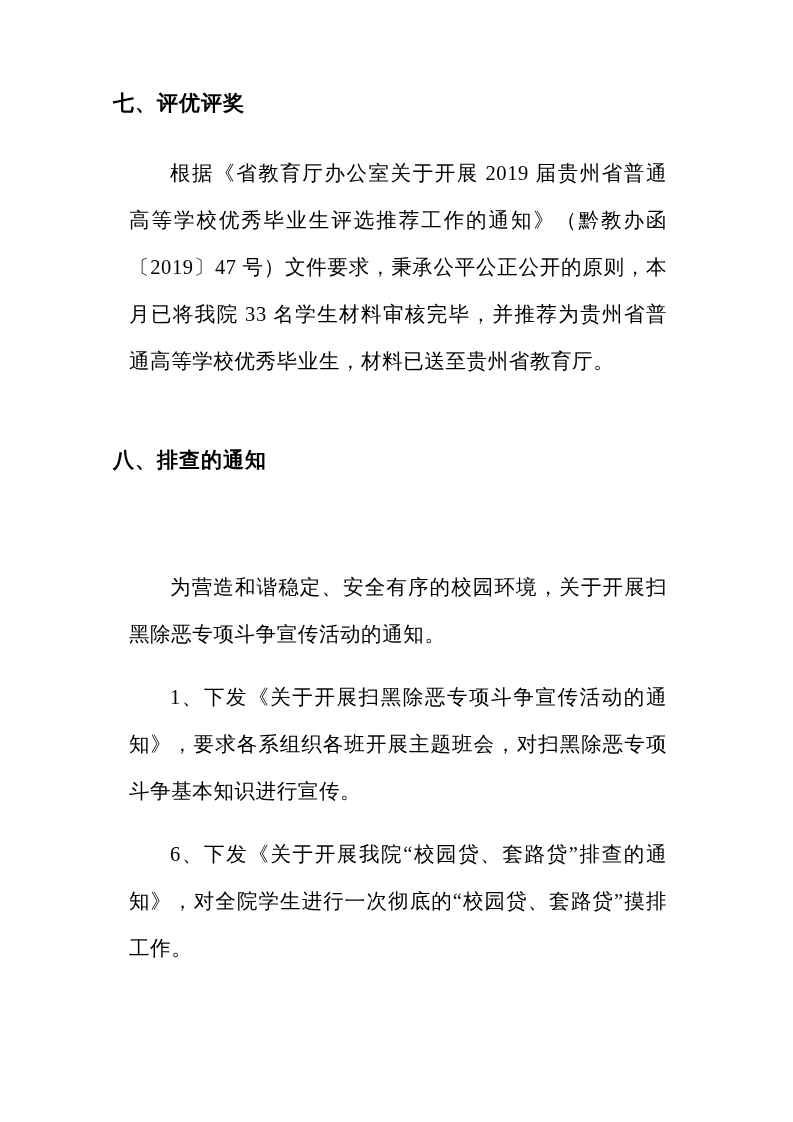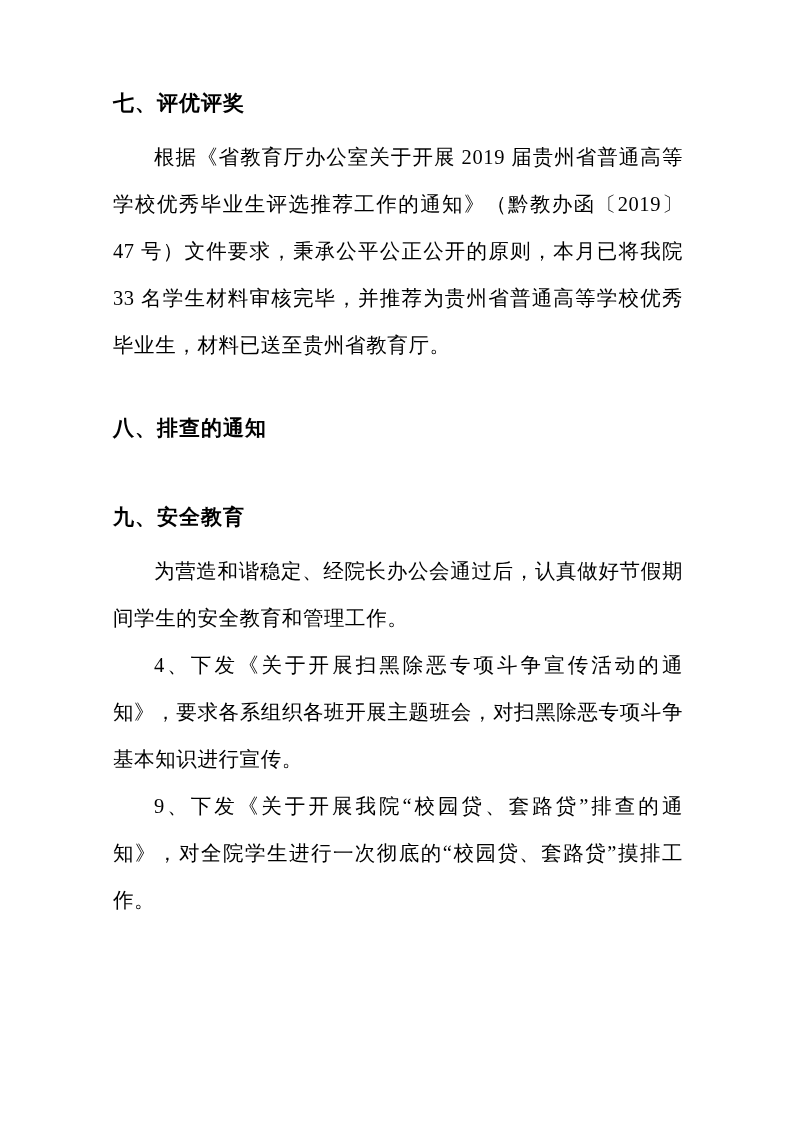--- a/index.html
+++ b/index.html
@@ -30,21 +30,21 @@
     font-weight: bold;
     font-size: 21px;
     letter-spacing: 1px;
     line-height: 1.5;
     margin: 0;
     padding: 0;
   }
   .para {
     font-size: 20.5px;
     line-height: 47px;
-    margin: 0;
+    margin: 16px;
     padding: 0;
     text-align: justify;
     text-justify: inter-ideograph;
     text-indent: 2em;
     letter-spacing: 0.6px;
   }
   .gap-after-heading { height: 14px; }
   .gap-section { height: 44px; }
 </style>
 </head>
@@ -62,21 +62,20 @@
     <div class="gap-section"></div>
 
     <div class="section">
       <h2 class="heading">八、排查的通知</h2>
       <div class="gap-after-heading"></div>
     </div>
 
     <div class="gap-section"></div>
 
     <div class="section">
-      <h2 class="heading">九、安全教育</h2>
       <div class="gap-after-heading"></div>
-      <p class="para">为营造和谐稳定、经院长办公会通过后，认真做好节假期间学生的安全教育和管理工作。</p>
-      <p class="para">4、下发《关于开展扫黑除恶专项斗争宣传活动的通知》，要求各系组织各班开展主题班会，对扫黑除恶专项斗争基本知识进行宣传。</p>
-      <p class="para">9、下发《关于开展我院“校园贷、套路贷”排查的通知》，对全院学生进行一次彻底的“校园贷、套路贷”摸排工作。</p>
+      <p class="para">为营造和谐稳定、安全有序的校园环境，关于开展扫黑除恶专项斗争宣传活动的通知。</p>
+      <p class="para">1、下发《关于开展扫黑除恶专项斗争宣传活动的通知》，要求各系组织各班开展主题班会，对扫黑除恶专项斗争基本知识进行宣传。</p>
+      <p class="para">6、下发《关于开展我院“校园贷、套路贷”排查的通知》，对全院学生进行一次彻底的“校园贷、套路贷”摸排工作。</p>
     </div>
 
   </div>
 </div>
 
 </body></html>

